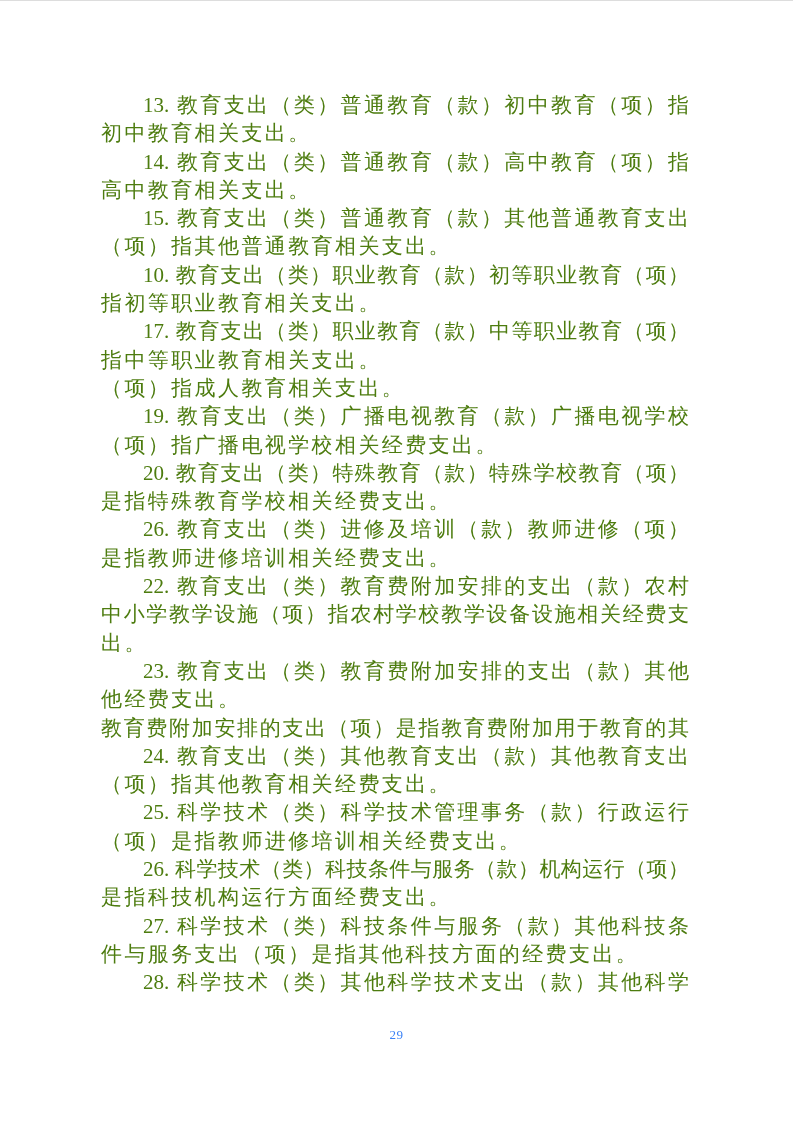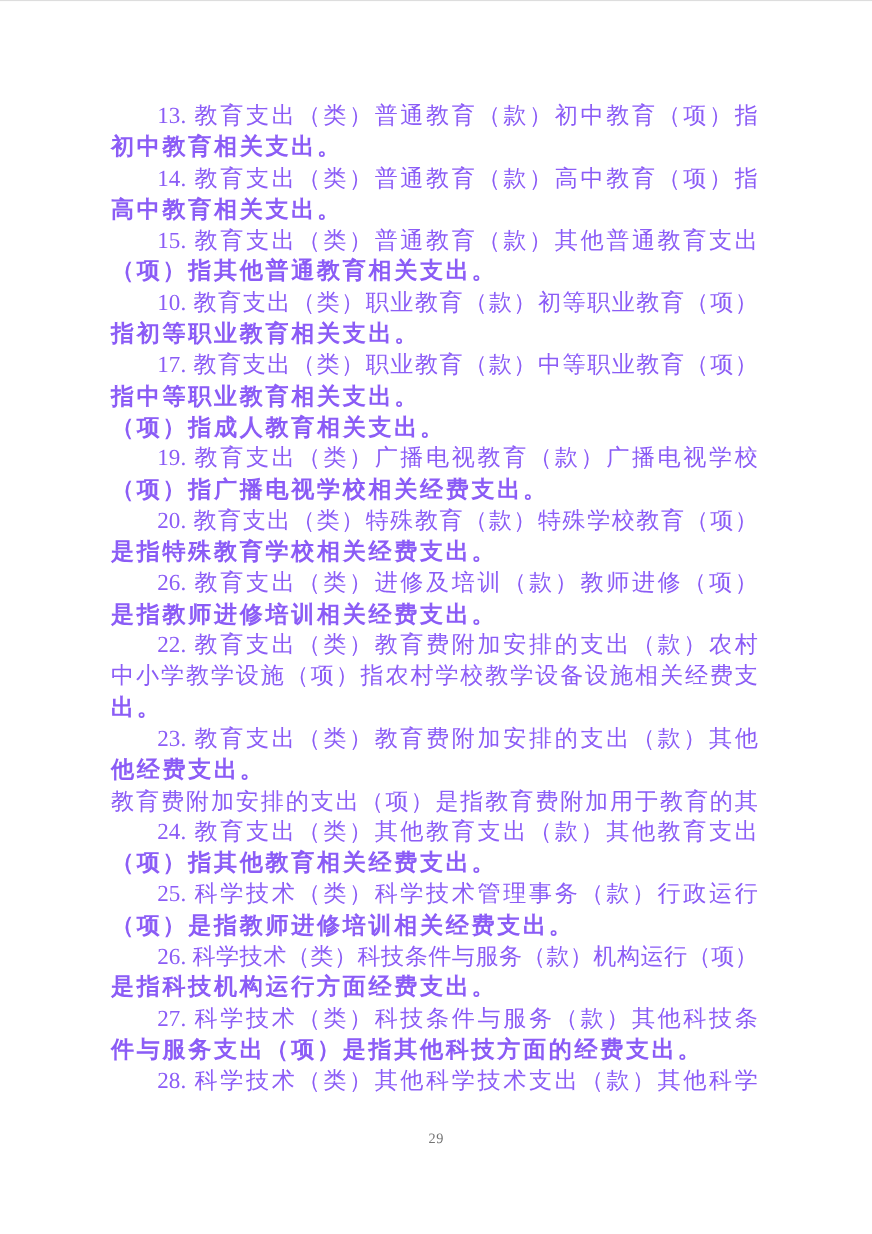--- a/index.html
+++ b/index.html
@@ -16,41 +16,40 @@
   }
   .page-top-edge {
     position: absolute; top: 0; left: 0; right: 0; height: 1px;
     background: #dddddd;
   }
   .content {
     position: absolute;
     left: 101px; top: 91px; width: 588px;
     font-size: 21px;
     line-height: 28.3px;
-    color: #8b5cf6;
+    color: #4d7c0f;
   }
   p.para { margin: 0; padding: 0; }
   .ln {
     display: block;
     text-align: justify;
     text-align-last: justify;
     white-space: normal;
   }
   .ln.first { text-indent: 2em; }
   .ln.last {
     text-align-last: left;
     letter-spacing: 2.4px;
-    font-weight: bold;
   }
   .footer {
     position: absolute;
     top: 1027px; left: 0; width: 793px;
     text-align: center;
     font-size: 13px;
-    color: #737373;
+    color: #3b82f6;
     letter-spacing: 0.5px;
   }
 </style>
 </head>
 <body>
 
 <div class="page">
   <div class="page-top-edge"></div>
 
   <div class="content">

